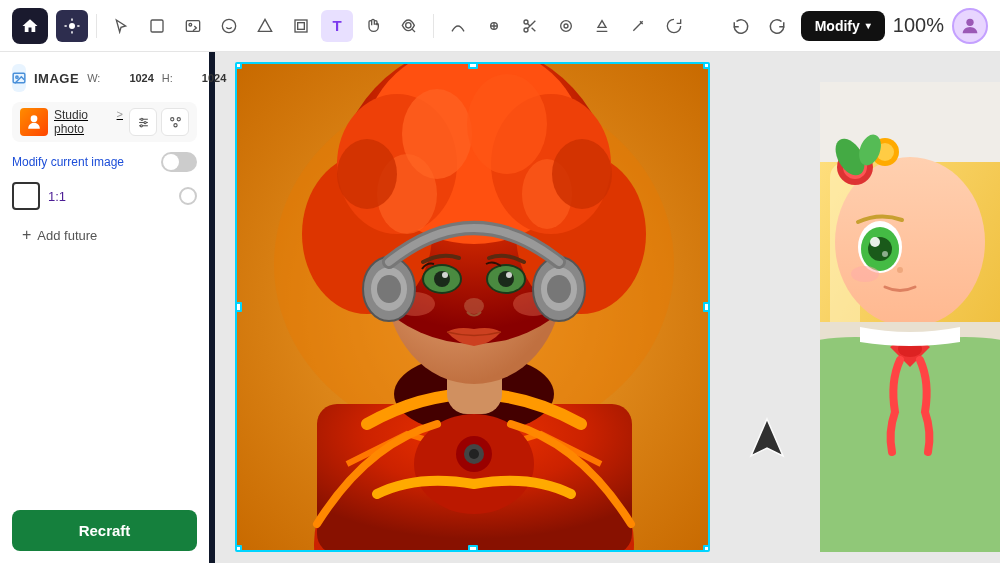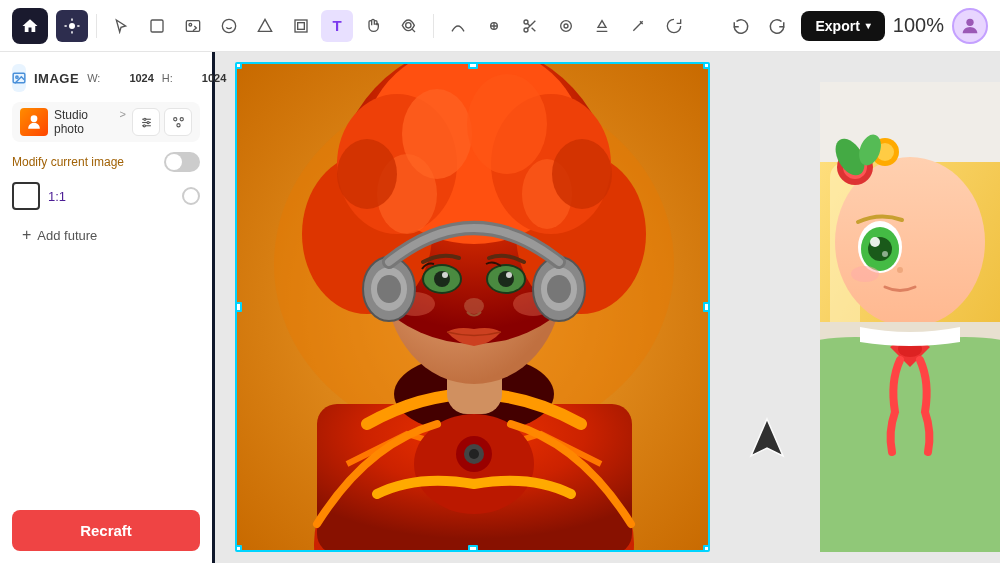--- a/index.html
+++ b/index.html
@@ -113,21 +113,21 @@
     }
 
     
     .left-panel {
       position: absolute;
       top: 52px;
       left: 0;
       width: 215px;
       height: calc(563px - 52px);
       background: #ffffff;
-      border-right: 3px solid #0f172a;
+      border-right: 6px solid #0f172a;
       padding: 12px;
       z-index: 5;
       display: flex;
       flex-direction: column;
       gap: 10px;
     }
 
     .panel-header {
       display: flex;
       align-items: center;
@@ -166,20 +166,21 @@
       margin-left: 21px;
     }
 
     .studio-row {
       display: flex;
       align-items: flex-start;
       gap: 6px;
       background: #f8f8f8;
       border-radius: 8px;
       padding: 6px 8px;
+      text-decoration: underline;
     }
     .studio-thumb {
       width: 28px;
       height: 28px;
       border-radius: 4px;
       background: linear-gradient(135deg, #ff8c00, #ff4500);
       flex-shrink: 0;
       overflow: hidden;
       display: flex;
       align-items: center;
@@ -222,21 +223,21 @@
       line-height: 1.3;
     }
 
     .modify-row {
       display: flex;
       align-items: center;
       justify-content: space-between;
     }
     .modify-label {
       font-size: 12px;
-      color: #a16207;
+      color: #1d4ed8;
     }
     .toggle-switch {
       width: 36px;
       height: 20px;
       background: #ccc;
       border-radius: 10px;
       position: relative;
       cursor: pointer;
     }
     .toggle-switch::after {
@@ -288,21 +289,21 @@
       cursor: pointer;
       font-size: 13px;
       color: #555;
     }
     .add-palette-btn .plus {
       font-size: 16px;
       font-weight: 300;
     }
 
     .recraft-btn {
-      background: #ef4444;
+      background: #15803d;
       color: white;
       border: none;
       border-radius: 8px;
       padding: 12px;
       font-size: 15px;
       font-weight: 600;
       cursor: pointer;
       width: 100%;
       margin-top: auto;
     }
@@ -503,21 +504,21 @@
           </svg>
       </div>
       <div class="toolbar-icon">
         <svg width="18" height="18" viewBox="0 0 24 24" fill="none" stroke="#555" stroke-width="2">
             <path d="M21 7v6h-6"></path>
             <path d="M21 13A9 9 0 1 1 18 6"></path>
           </svg>
       </div>
     </div>
     <button class="export-btn">
-      <span>Export</span>
+      <span>Modify</span>
       <span class="chevron">▾</span>
     </button>
     <div class="zoom-display">100%</div>
     <div class="avatar-btn">
       <svg width="22" height="22" viewBox="0 0 24 24" fill="#9b59b6">
           <circle cx="12" cy="8" r="4"></circle>
           <path d="M4 20c0-4 3.6-7 8-7s8 3 8 7"></path>
         </svg>
     </div>
   </div>

